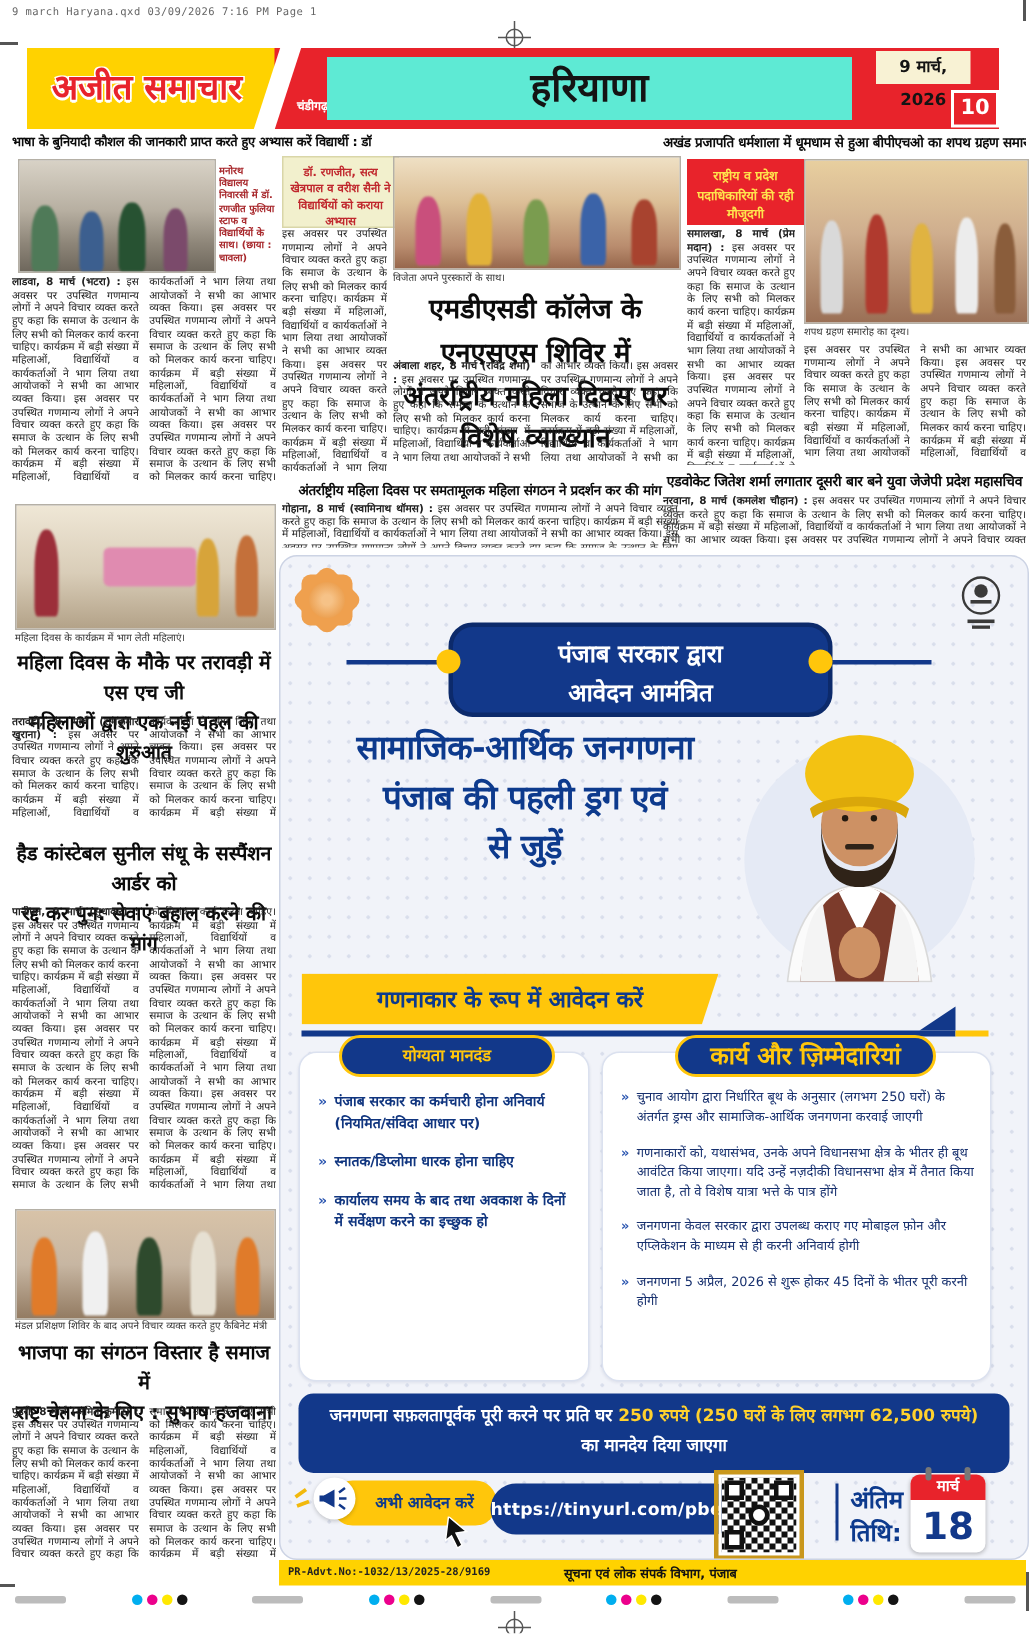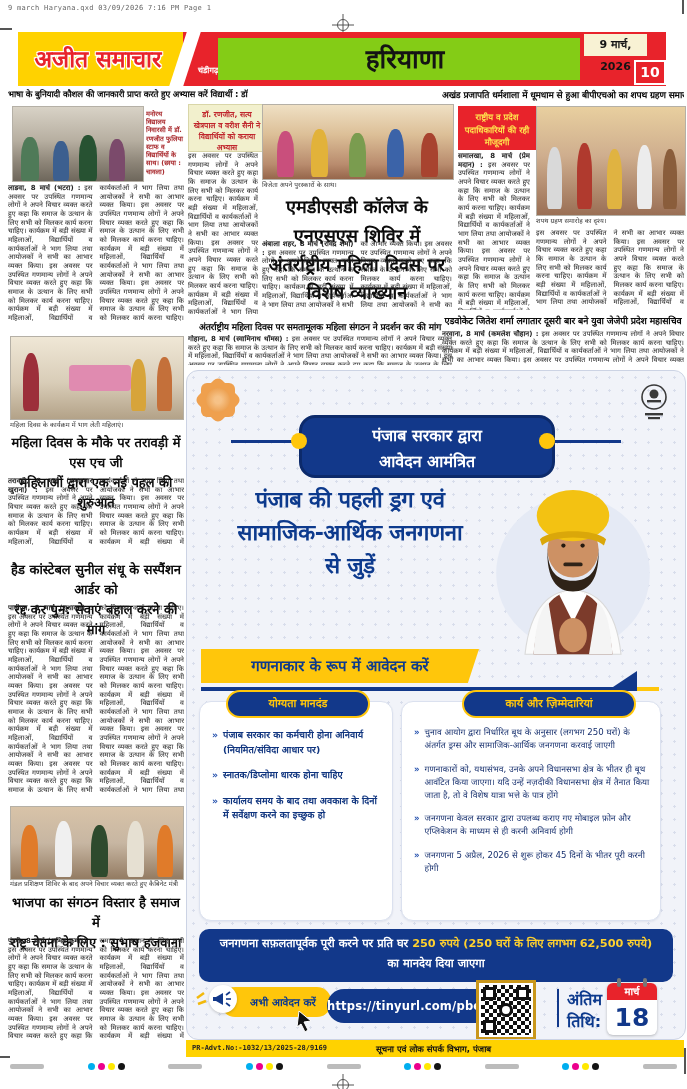--- a/index.html
+++ b/index.html
@@ -12,21 +12,21 @@
   .cropmark{background:#555;}
   .crosshair{color:#555;}
 
   
   .masthead{background:#e8232b;}
   .mh-yellow{background:#ffd200;}
   .mh-slash{background:#ffffff;transform:skewX(-18deg);}
   .logo-text{font-size:23px;font-weight:bold;color:#e8232b;text-align:center;line-height:40px;
              text-shadow:-1px -1px 0 #fff,1px -1px 0 #fff,-1px 1px 0 #fff,1px 1px 0 #fff,0 2px 0 #fff;}
   .mh-edition{color:#fff;font-size:8px;font-weight:bold;}
-  .mh-section{background:#84cc16;text-align:center;padding-left:12px;}
+  .mh-section{background:#5eead4;text-align:center;}
   .mh-section span{font-size:26px;font-weight:bold;color:#141414;line-height:42px;}
   .mh-date{background:#f8f2d4;color:#141414;font-size:11px;font-weight:bold;text-align:center;line-height:22px;}
   .mh-page{border:2px solid #fff;color:#fff;font-size:14px;font-weight:bold;text-align:center;line-height:20px;}
 
   
   .hl{font-weight:bold;color:#0b0b0b;text-align:center;}
   .hl-1line{white-space:nowrap;overflow:hidden;letter-spacing:-.2px;}
   .hl-lg{font-size:13px;line-height:1.55;}
   .hl-xl{font-size:18px;line-height:1.6;}
   .body-txt{font-size:7px;line-height:1.24;text-align:justify;color:#222;overflow:hidden;}
@@ -235,22 +235,22 @@
     <div class="abs conn-bar" style="left:44px;top:69px;width:72px;"></div>
     <div class="abs conn-bar" style="left:358px;top:69px;width:76px;"></div>
     <div class="abs invite-pill" style="left:112px;top:44px;width:250px;height:52px;text-align:center;">
       <div>पंजाब सरकार द्वारा</div>
       <div>आवेदन आमंत्रित</div>
     </div>
     <div class="abs conn-dot" style="left:104px;top:62px;"></div>
     <div class="abs conn-dot" style="left:352px;top:62px;"></div>
 
     <div class="abs ad-headline" style="left:8px;top:112px;width:310px;">
+      <div>सामाजिक-आर्थिक जनगणना</div>
       <div>पंजाब की पहली ड्रग एवं</div>
-      <div>सामाजिक-आर्थिक जनगणना</div>
       <div>से जुड़ें</div>
     </div>
 
     <svg class="abs" style="left:306px;top:112px;" width="160" height="172" viewBox="0 0 150 160">
       <circle cx="75" cy="84" r="72" fill="#e5eaf5"></circle>
       <path d="M30,160 C35,114 55,100 75,100 C95,100 115,114 120,160 Z" fill="#fbfbfb" stroke="#d9d9d9"></path>
       <path d="M38,160 C42,114 58,101 75,101 C92,101 108,114 112,160 Z" fill="#7c3b2b"></path>
       <path d="M62,104 L75,130 L88,104 C80,99 70,99 62,104 Z" fill="#ffffff"></path>
       <path d="M38,160 C40,132 44,118 52,111 L60,160 Z" fill="#f4f4f4"></path>
       <path d="M112,160 C110,132 106,118 98,111 L90,160 Z" fill="#f4f4f4"></path>
@@ -281,21 +281,21 @@
             <span>स्नातक/डिप्लोमा धारक होना चाहिए</span>
           </div>
         <div class="blt blt-left">
             <span class="arr">»</span>
             <span>कार्यालय समय के बाद तथा अवकाश के दिनों में सर्वेक्षण करने का इच्छुक हो</span>
           </div>
       </div>
     </div>
 
     <div class="abs card" style="left:214px;top:330px;width:258px;height:218px;">
-      <div class="abs card-pill" style="left:60px;top:-12px;width:170px;height:24px;font-size:11px;line-height:24px;">कार्य और ज़िम्मेदारियां</div>
+      <div class="abs card-pill" style="left:48px;top:-12px;width:170px;height:24px;font-size:16px;line-height:24px;">कार्य और ज़िम्मेदारियां</div>
       <div class="abs" style="left:12px;top:24px;width:236px;">
         <div class="blt blt-right">
             <span class="arr">»</span>
             <span>चुनाव आयोग द्वारा निर्धारित बूथ के अनुसार (लगभग 250 घरों) के अंतर्गत ड्रग्स और सामाजिक-आर्थिक जनगणना करवाई जाएगी</span>
           </div>
         <div class="blt blt-right">
             <span class="arr">»</span>
             <span>गणनाकारों को, यथासंभव, उनके अपने विधानसभा क्षेत्र के भीतर ही बूथ आवंटित किया जाएगा। यदि उन्हें नज़दीकी विधानसभा क्षेत्र में तैनात किया जाता है, तो वे विशेष यात्रा भत्ते के पात्र होंगे</span>
           </div>
         <div class="blt blt-right">

